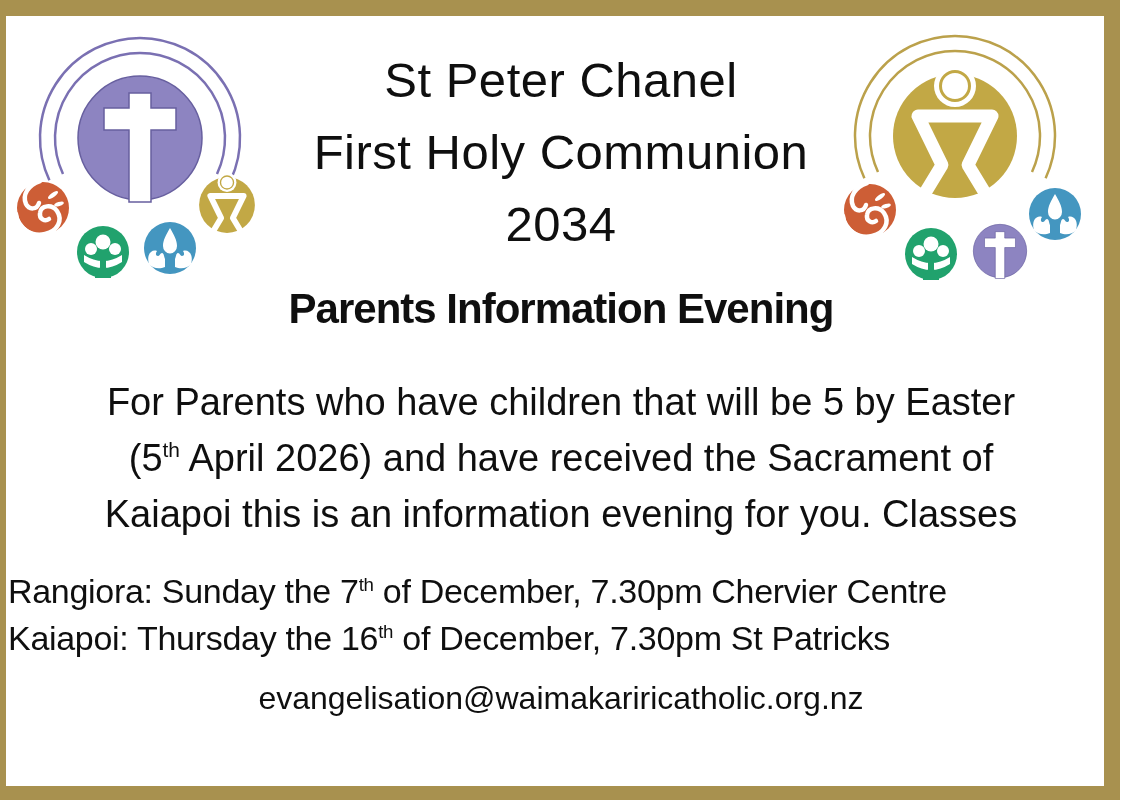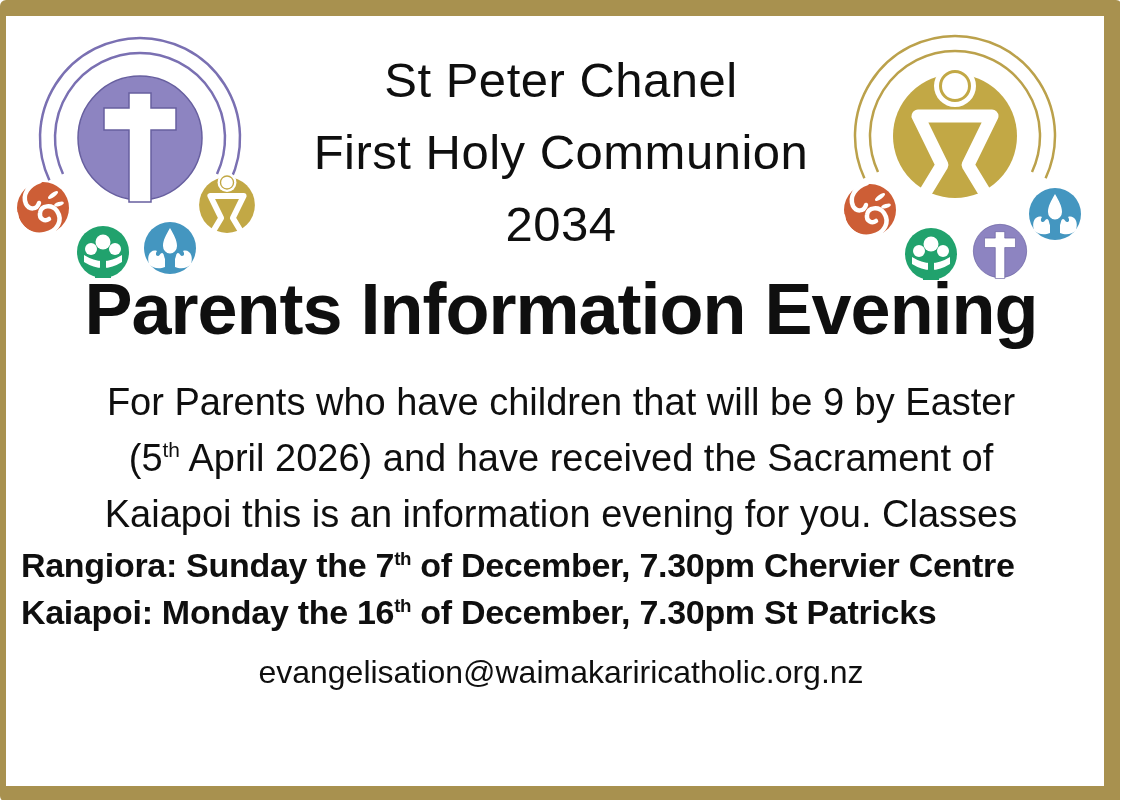--- a/index.html
+++ b/index.html
@@ -4,21 +4,20 @@
 <style>
   html, body { margin: 0; padding: 0; background: #ffffff; }
   .page {
     position: relative;
     width: 1122px;
     height: 802px;
     background: #ffffff;
     overflow: hidden;
     font-family: "Liberation Sans", sans-serif;
     color: var(--text, #0f0f0f);
-    border-radius: 6px;
   }
   .frame {
     position: absolute;
     top: 0; left: 0; right: 2px; bottom: 2px;
     border-style: solid;
     border-color: var(--border-gold, #a8914f);
     border-width: 16px 16px 14px 6px;
     pointer-events: none;
   }
   .defs-svg { position: absolute; width: 0; height: 0; overflow: hidden; }
@@ -32,38 +31,39 @@
     margin-top: 44px;
     text-align: center;
     font-size: 49px;
     line-height: 72px;
     font-weight: 400;
     letter-spacing: 0.5px;
   }
   .heading {
     margin-top: 16px;
     text-align: center;
-    font-size: 72px;
+    font-size: 42px;
     line-height: 66px;
     font-weight: 700;
     letter-spacing: -1px;
   }
   .paragraph {
     margin-top: 32px;
     text-align: center;
     font-size: 38px;
     line-height: 56px;
     font-weight: 400;
   }
   .schedule {
+    margin-top: 26px;
     text-align: left;
-    padding-left: 21px;
+    padding-left: 8px;
     font-size: 34px;
     line-height: 47px;
-    font-weight: 700;
+    font-weight: 400;
     letter-spacing: -0.3px;
     white-space: nowrap;
   }
   .email-line {
     margin-top: 15px;
     text-align: center;
     font-size: 32px;
     line-height: 42px;
     font-weight: 400;
   }
@@ -143,26 +143,26 @@
   <div class="content">
     <div class="title-block">
       <div>St Peter Chanel</div>
       <div>First Holy Communion</div>
       <div>2034</div>
     </div>
 
     <div class="heading">Parents Information Evening</div>
 
     <div class="paragraph">
-      <div>For Parents who have children that will be 9 by Easter</div>
+      <div>For Parents who have children that will be 5 by Easter</div>
       <div><span>(5</span><sup>th</sup><span> April 2026) and have received the Sacrament of</span></div>
       <div>Kaiapoi this is an information evening for you. Classes</div>
     </div>
 
     <div class="schedule">
       <div><span>Rangiora: Sunday the 7</span><sup>th</sup><span> of December, 7.30pm Chervier Centre</span></div>
-      <div><span>Kaiapoi: Monday the 16</span><sup>th</sup><span> of December, 7.30pm St Patricks</span></div>
+      <div><span>Kaiapoi: Thursday the 16</span><sup>th</sup><span> of December, 7.30pm St Patricks</span></div>
     </div>
 
     <div class="email-line">evangelisation@waimakariricatholic.org.nz</div>
   </div>
 
 </div>
 
 </body></html>

